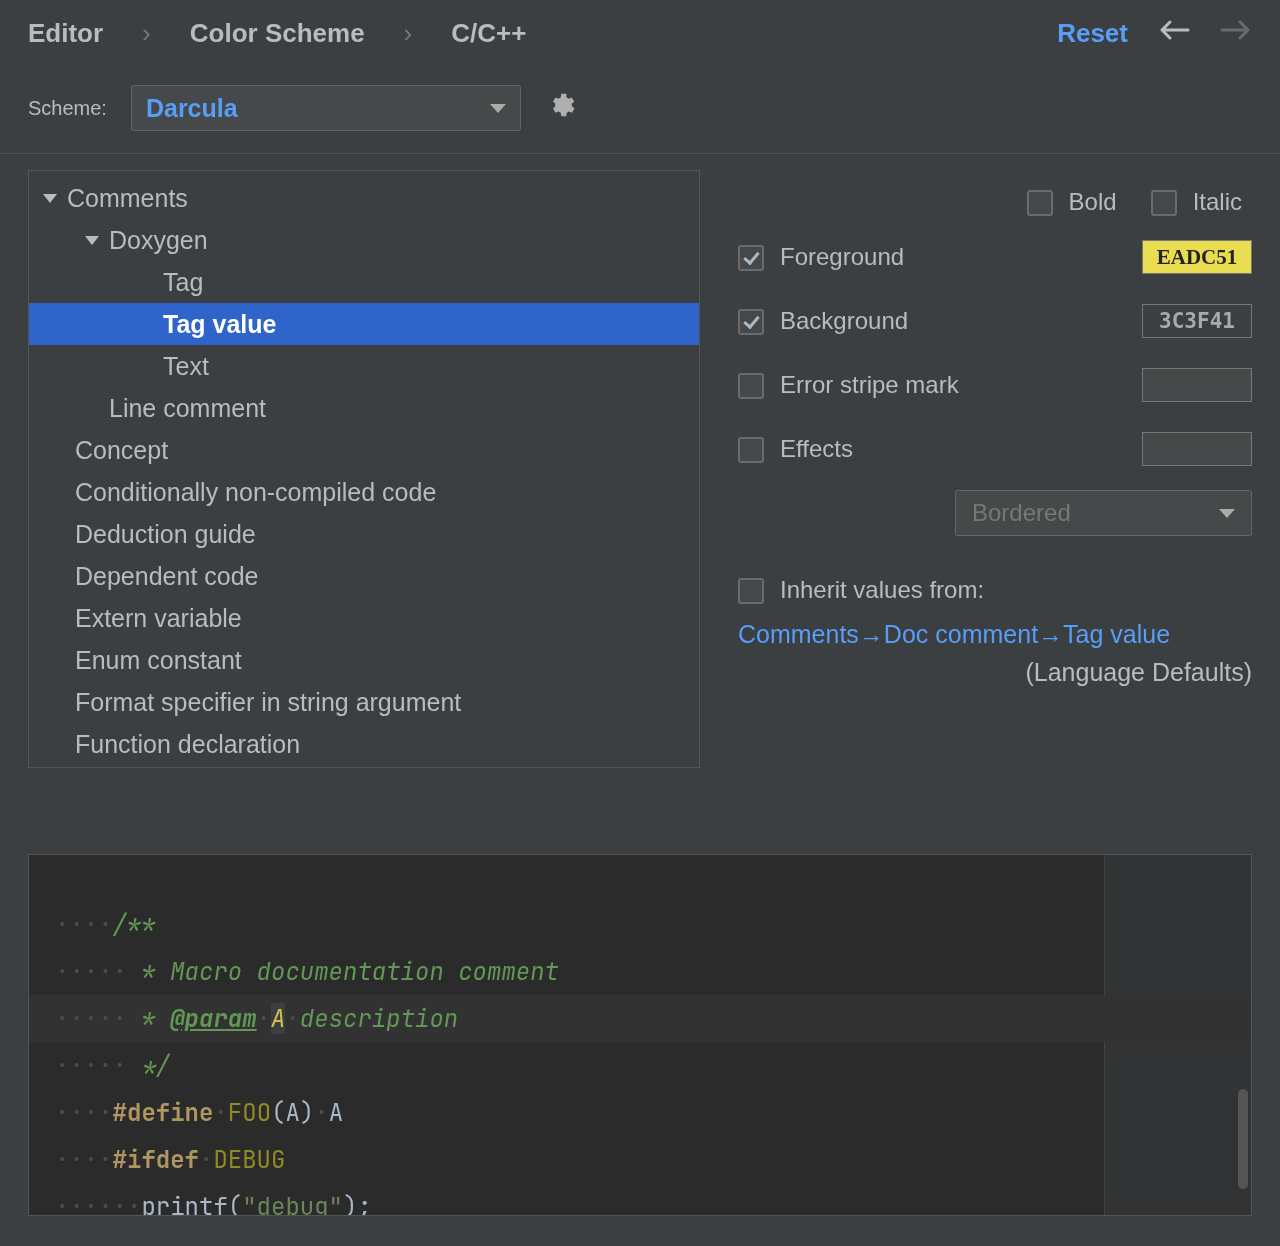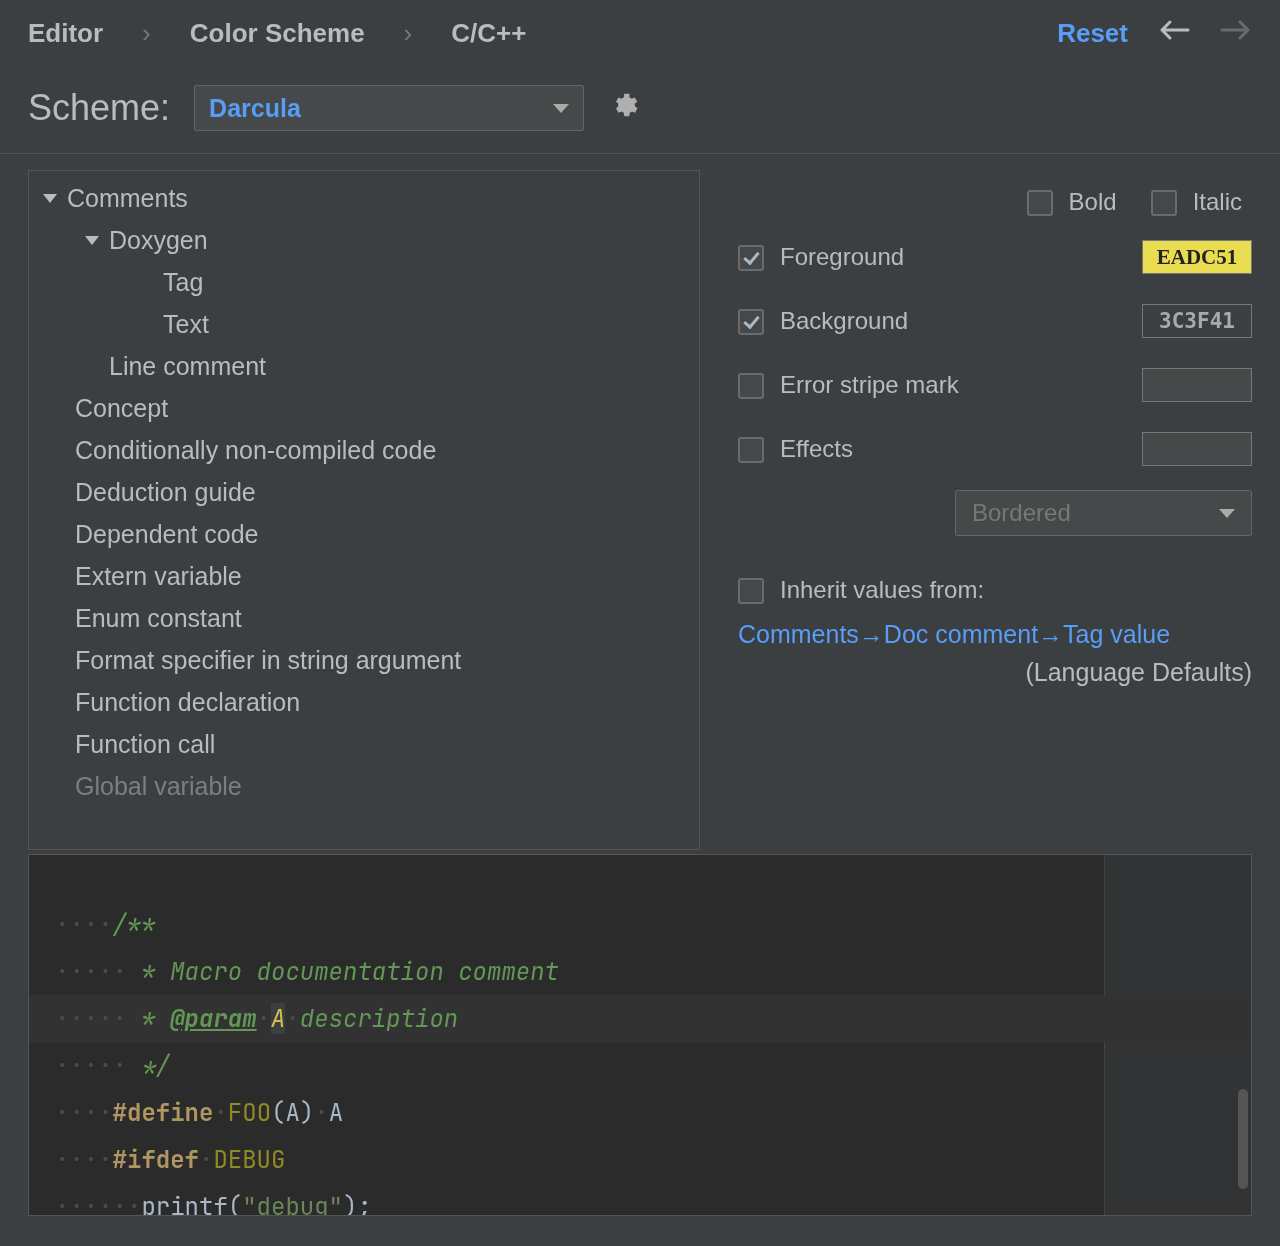--- a/index.html
+++ b/index.html
@@ -41,21 +41,21 @@
   .arrow-btn svg { display:block; }
   .arrow-disabled { opacity: .35; }
   
   .scheme-row {
     display: flex;
     align-items: center;
     gap: 24px;
     padding: 6px 28px 22px 28px;
     border-bottom: 1px solid #515658;
   }
-  .scheme-label { font-size: 36px; color: #BBBBBB; }
+  .scheme-label { font-size: 20px; color: #BBBBBB; }
   .scheme-select {
     width: 390px;
     height: 46px;
     border: 1px solid #646464;
     background: #45494A;
     display: flex;
     align-items: center;
     justify-content: space-between;
     padding: 0 14px;
     border-radius: 2px;
@@ -65,21 +65,21 @@
   .gear { color:#AAAAAA; }
   
   .main {
     display: flex;
     gap: 38px;
     padding: 16px 28px 0 28px;
     height: 700px;
   }
   .tree-pane {
     width: 672px;
-    height: 680px;
+    height: 598px;
     border: 1px solid #555;
     overflow: hidden;
     position: relative;
   }
   .tree { padding-top:6px; font-size:25px; line-height:42px; }
   .tree-row {
     display:flex; align-items:center; height:42px;
     padding-left: 14px;
     white-space:nowrap;
   }
@@ -194,20 +194,23 @@
       <div class="tree-row">
           <span class="chevron"></span>
           <span>Comments</span>
         </div>
       <div class="tree-row" style="padding-left:56px">
           <span class="chevron"></span>
           <span>Doxygen</span>
         </div>
       <div class="tree-row indent-3s">
           <span>Tag</span>
+        </div>
+      <div class="tree-row indent-3s selected">
+          <span>Tag value</span>
         </div>
       <div class="tree-row indent-3s">
           <span>Text</span>
         </div>
       <div class="tree-row indent-2">
           <span>Line comment</span>
         </div>
       <div class="tree-row indent-1">
           <span>Concept</span>
         </div>

